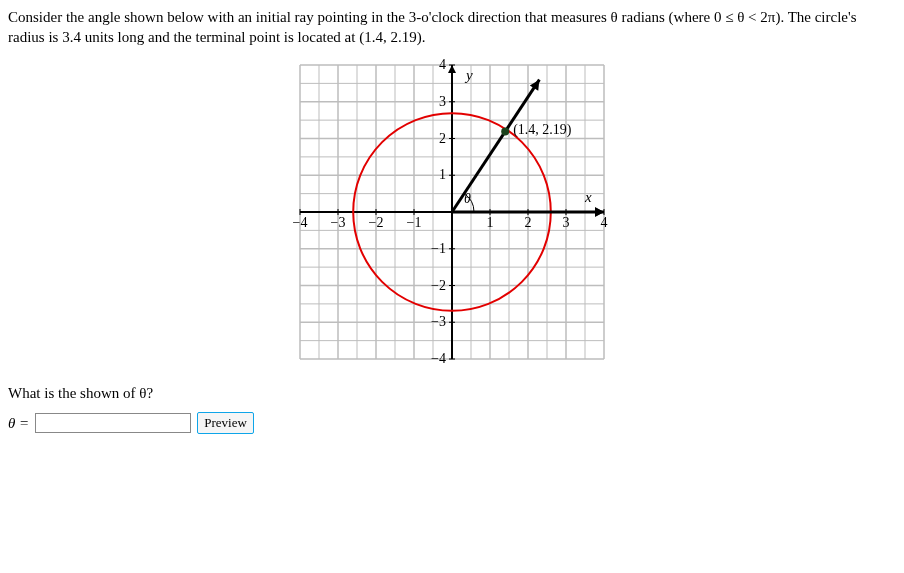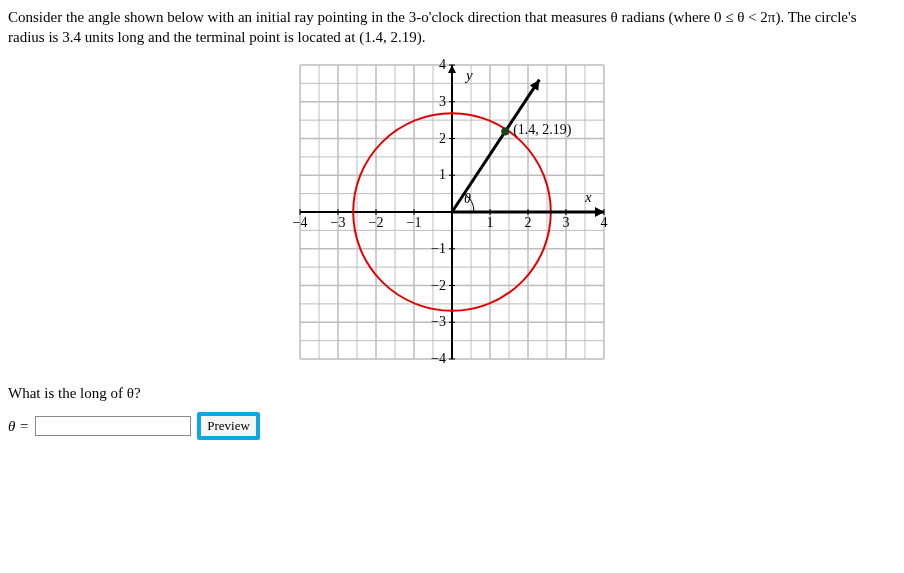--- a/index.html
+++ b/index.html
@@ -33,21 +33,21 @@
       width: 150px;
       height: 18px;
       border: 1px solid #888;
       font-family: inherit;
       font-size: 13px;
       padding: 0 2px;
     }
     .preview-btn {
       font-family: "Times New Roman", Times, serif;
       font-size: 13px;
-      border: 4px solid #0ea5e9;
+      border: 1px solid #0ea5e9;
       background: #f5f5f5;
       padding: 2px 6px;
       border-radius: 2px;
       cursor: pointer;
     }
     svg { display: block; }
     .grid-line { stroke: #bdbdbd; stroke-width: 1; }
     .grid-line-strong { stroke: #bdbdbd; stroke-width: 1.5; }
     .axis-line { stroke: #000; stroke-width: 2; }
     .axis-tick { stroke: #000; stroke-width: 1; }
@@ -148,20 +148,20 @@
       <path d="M 182 155 A 22 22 0 0 0 171.84957248520712 136.46388304099744" class="arc-path"></path>
       <text x="172.1" y="146.2" class="theta-sym">θ</text>
       <circle cx="213.20000000000002" cy="74.5175" r="4" class="pt-dot"></circle>
       <text x="221.20000000000002" y="76.5175" class="point-label">(1.4, 2.19)</text>
       <text x="293" y="145" class="axis-label">x</text>
       <text x="174" y="23.02499999999999" class="axis-label">y</text>
     </svg>
 </div>
 
 <div class="question-text">
-  <span>What is the long of θ?</span>
+  <span>What is the shown of θ?</span>
 </div>
 
 <div class="answer-row">
   <span class="theta-label">θ =</span>
   <input class="answer-input" type="text" value="" style="">
   <button class="preview-btn">Preview</button>
 </div>
 
 </body></html>

